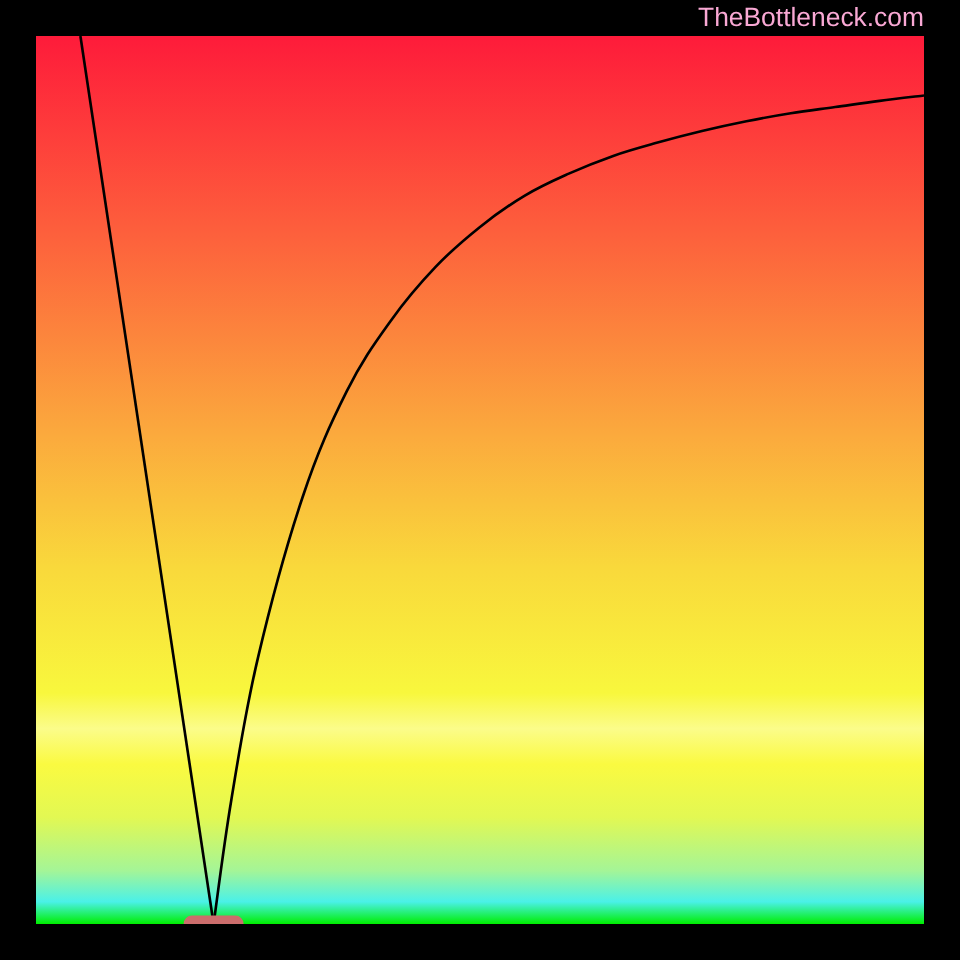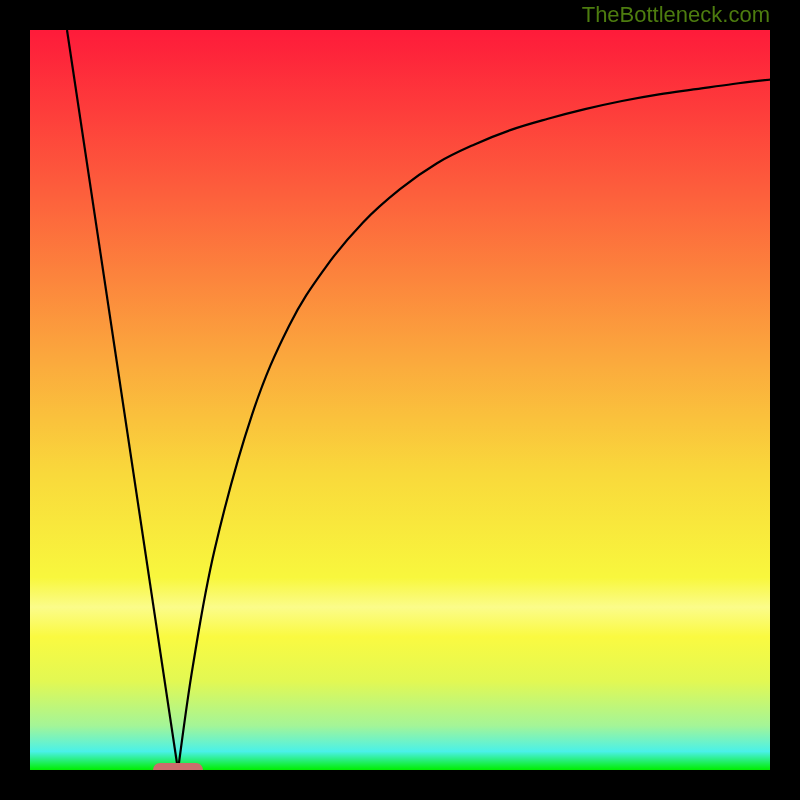--- a/index.html
+++ b/index.html
@@ -31,21 +31,21 @@
     position: absolute;
     left: 0;
     top: 0;
     width: 100%;
     height: 100%;
   }
   .watermark {
     position: absolute;
     top: 2px;
     right: 30px;
-    color: #4d7c0f;
+    color: #f9a8d4;
     font-size: 22px;
     font-weight: 500;
   }
   svg.curve {
     position: absolute;
     left: 0;
     top: 0;
     width: 100%;
     height: 100%;
     overflow: visible;

